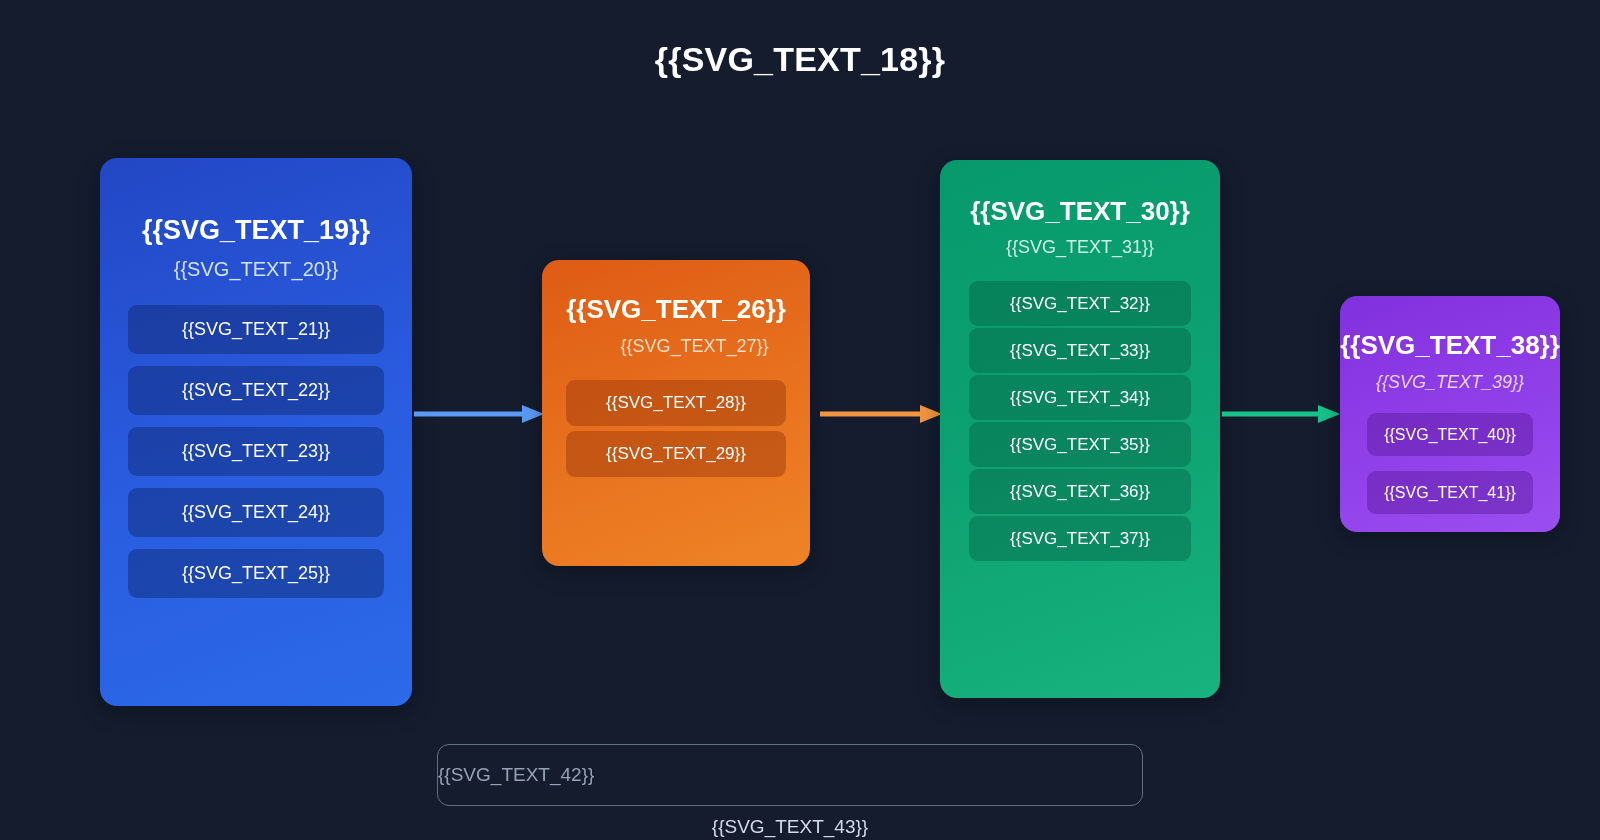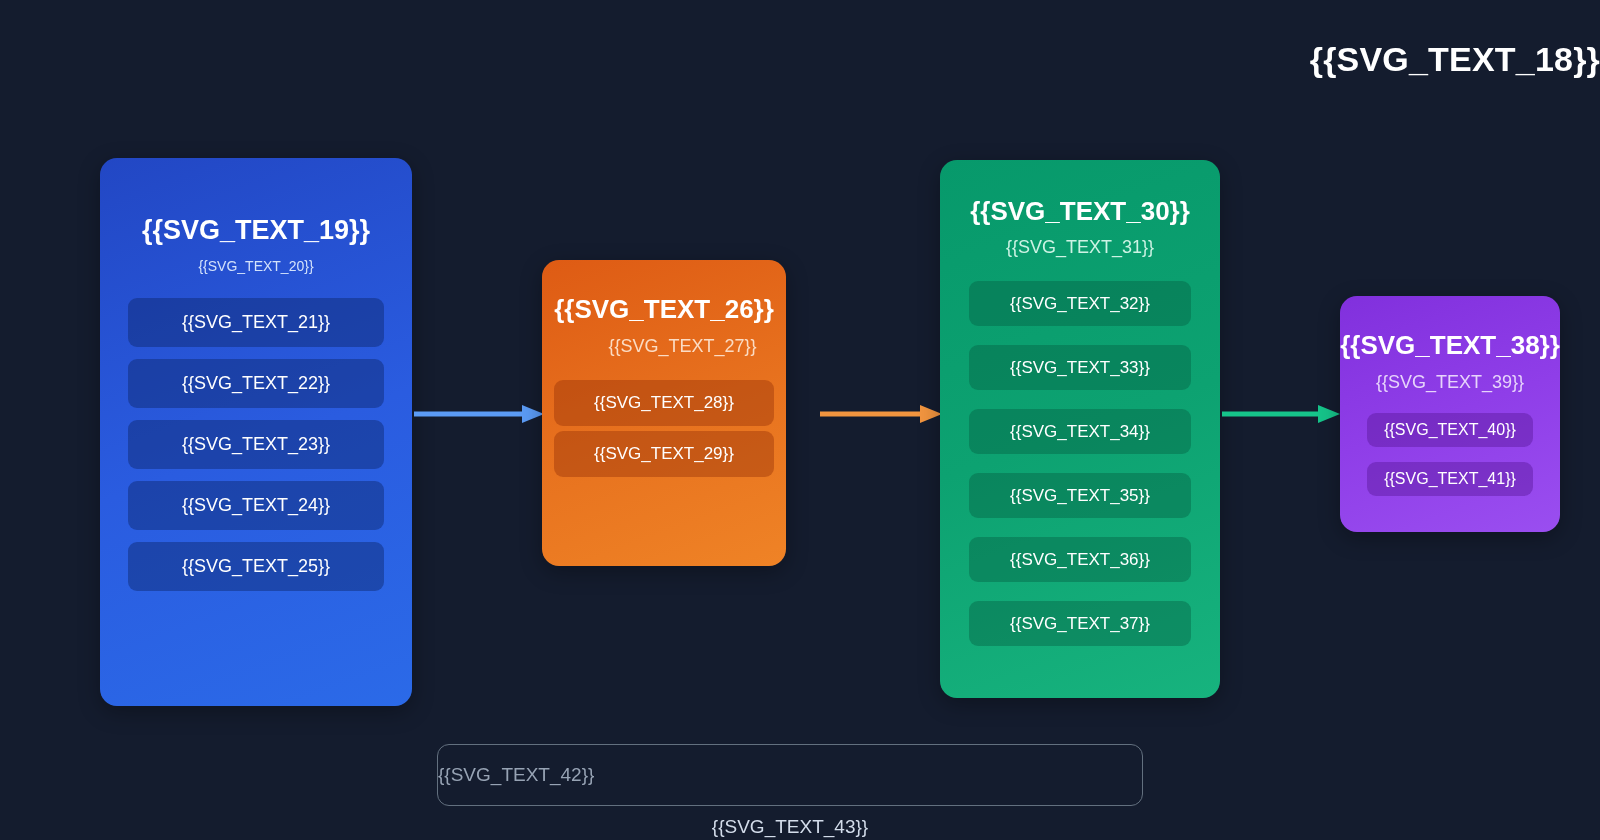--- a/index.html
+++ b/index.html
@@ -7,21 +7,21 @@
     width:1600px; height:840px;
     background:#141c2e;
     font-family:"Liberation Sans", sans-serif;
     overflow:hidden;
   }
   #stage { position:relative; width:1600px; height:840px; background:#141c2e; }
 
   
   .diagram-title {
     position:absolute; left:0; top:40px; width:1600px;
-    text-align:right;
+    text-align:center;
     font-size:34px; font-weight:bold; color:#ffffff;
     letter-spacing:.2px;
   }
 
   
   .card {
     position:absolute;
     border-radius:17px;
     display:flex; flex-direction:column; align-items:center;
     box-shadow:0 6px 22px rgba(0,0,0,.30);
@@ -44,66 +44,66 @@
     text-align:center;
   }
 
   
   .card-blue {
     left:100px; top:158px; width:312px; height:548px;
     background:linear-gradient(160deg,#2247c4 0%,#2a5ce0 52%,#2b6ae8 100%);
     padding-top:38px;
   }
   .card-blue .card-title { font-size:27px;margin-top:19px; }
-  .card-blue .card-sub  { font-size:14px; color:#d3e2fb; margin-top:12px; }
+  .card-blue .card-sub  { font-size:20px; color:#d3e2fb; margin-top:12px; }
   .card-blue .pill-wrap { margin-top:24px; gap:12px; }
   .card-blue .pill {
     width:256px; height:49px; font-size:18px;
     background:rgba(13,40,110,.46);
   }
 
   
   .card-orange {
-    left:542px; top:260px; width:244px; height:306px;
+    left:542px; top:260px; width:268px; height:306px;
     background:linear-gradient(160deg,#de5b14 0%,#e8731f 55%,#ef8326 100%);
     padding-top:34px;
   }
   .card-orange .card-title { font-size:26px; }
   .card-orange .card-sub   { font-size:18px; color:#fbdcc4; margin-top:11px;padding-left:37px; }
   .card-orange .pill-wrap  { margin-top:23px; gap:5px; }
   .card-orange .pill {
     width:220px; height:46px; font-size:17px;
     background:rgba(155,53,8,.45);
   }
 
   
   .card-green {
     left:940px; top:160px; width:280px; height:538px;
     background:linear-gradient(160deg,#07996b 0%,#0da271 50%,#17b37e 100%);
     padding-top:36px;
   }
   .card-green .card-title { font-size:26px; }
   .card-green .card-sub   { font-size:18px; color:#cdf3e4; margin-top:10px; }
-  .card-green .pill-wrap  { margin-top:23px; gap:19px; }
+  .card-green .pill-wrap  { margin-top:23px; gap:2px; }
   .card-green .pill {
     width:222px; height:45px; font-size:17px;
     background:rgba(4,96,66,.42);
   }
 
   
   .card-purple {
     left:1340px; top:296px; width:220px; height:236px;
     background:linear-gradient(160deg,#8130dd 0%,#8f3ee8 50%,#9a4ef0 100%);
     padding-top:34px;
   }
   .card-purple .card-title { font-size:26px; }
-  .card-purple .card-sub   { font-size:18px; color:#e7d4fb; margin-top:11px; }
+  .card-purple .card-sub   { font-size:18px; color:#e7d4fb; margin-top:11px;font-style:italic; }
   .card-purple .pill-wrap  { margin-top:20px; gap:15px; }
   .card-purple .pill {
-    width:166px; height:34px; font-size:16px;
+    width:166px; height:43px; font-size:16px;
     background:rgba(88,22,152,.44);
   }
 
   
   .arrow { position:absolute; height:22px; }
   .arrow svg { display:block; }
 
   
   .footer-box {
     position:absolute; left:437px; top:744px; width:706px; height:62px;

